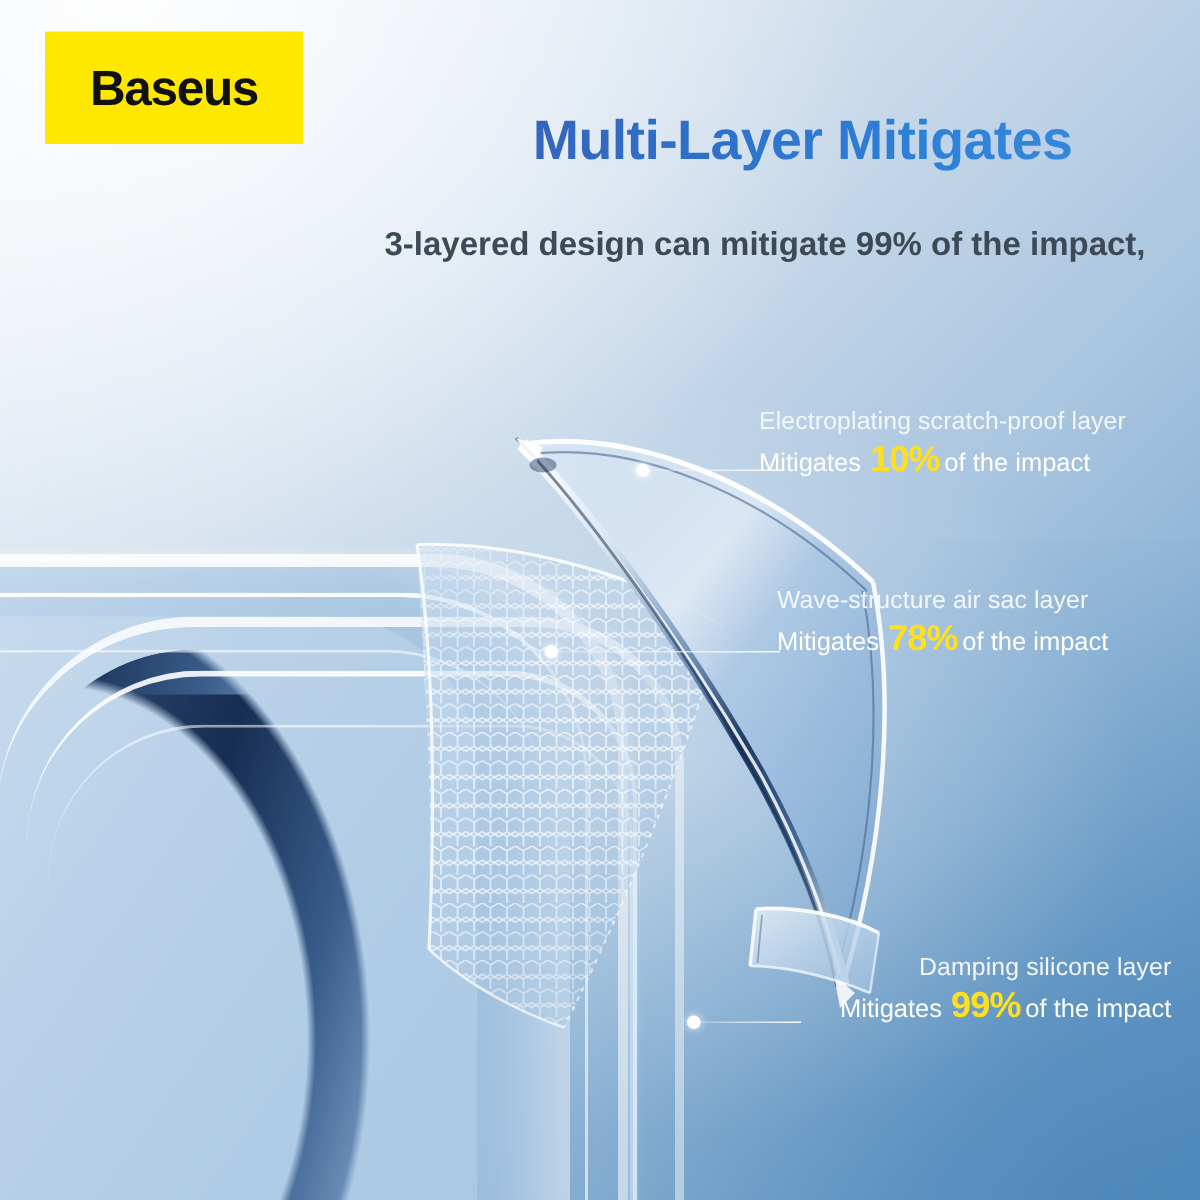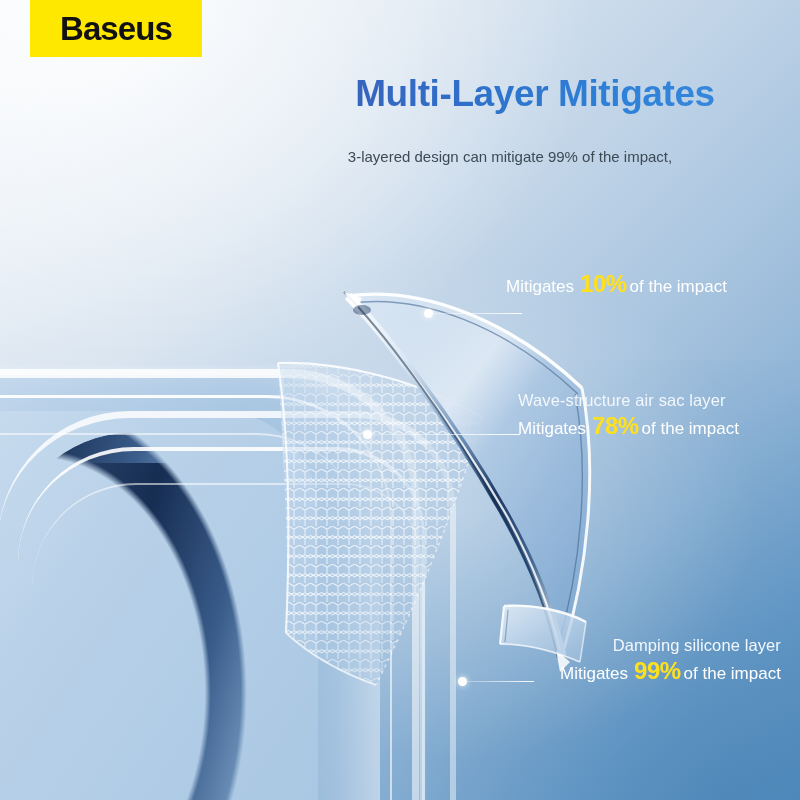--- a/index.html
+++ b/index.html
@@ -47,23 +47,23 @@
   .glow-mid {
     left: 150px; top: 250px;
     width: 620px; height: 520px;
     background: radial-gradient(ellipse at 50% 50%, rgba(255,255,255,0.30) 0%, rgba(255,255,255,0) 68%);
   }
 
   
   #logo {
     position: absolute;
     left: 30px;
-    top: 0;
+    top: 21px;
     width: 172px;
-    height: 57px;
+    height: 75px;
     background: #ffe800;
     display: flex;
     align-items: center;
     justify-content: center;
   }
   #logo .logo-text {
     font-size: 33px;
     font-weight: 700;
     letter-spacing: -0.9px;
     color: #111111;
@@ -88,22 +88,23 @@
     -webkit-text-fill-color: transparent;
     line-height: 1.1;
   }
 
   #subtitle {
     position: absolute;
     left: 250px;
     top: 143px;
     width: 520px;
     color: #3d4a55;
-    font-size: 15px;
+    font-size: 22px;
     line-height: 1.82;
+    font-weight: bold;
   }
   #subtitle .sub-line-1 { display: block; text-align: center; }
   #subtitle .sub-line-2 { display: block; text-align: right; padding-right: 4px; }
 
   
   #phone-case {
     position: absolute;
     left: -240px;
     top: 315px;
     width: 700px;
@@ -229,21 +230,21 @@
   .callout .layer-name {
     display: block;
     font-size: 16.5px;
     color: #f2f7fc;
     letter-spacing: 0.1px;
     margin-bottom: 4px;
   }
   .callout .mitigate-row {
     display: flex;
     align-items: baseline;
-    justify-content: center;
+    justify-content: flex-start;
     font-size: 17px;
     color: #ffffff;
   }
   .callout .mitigate-pct {
     font-size: 24px;
     font-weight: 700;
     color: #ffe01f;
     line-height: 1;
     margin: 0 3px 0 6px;
     letter-spacing: -0.5px;
@@ -432,20 +433,21 @@
   <div class="leader" id="leader-1"></div>
   <div class="leader-dot" id="dot-1"></div>
 
   <div class="leader" id="leader-2"></div>
   <div class="leader-dot" id="dot-2"></div>
 
   <div class="leader" id="leader-3"></div>
   <div class="leader-dot" id="dot-3"></div>
 
   <div class="callout" id="callout-1">
+    <span class="layer-name">Electroplating scratch-proof layer</span>
     <span class="mitigate-row">
       <span class="mitigate-label">Mitigates</span>
       <span class="mitigate-pct">10%</span>
       <span class="mitigate-tail">of the impact</span>
     </span>
   </div>
 
   <div class="callout" id="callout-2">
     <span class="layer-name">Wave-structure air sac layer</span>
     <span class="mitigate-row">

